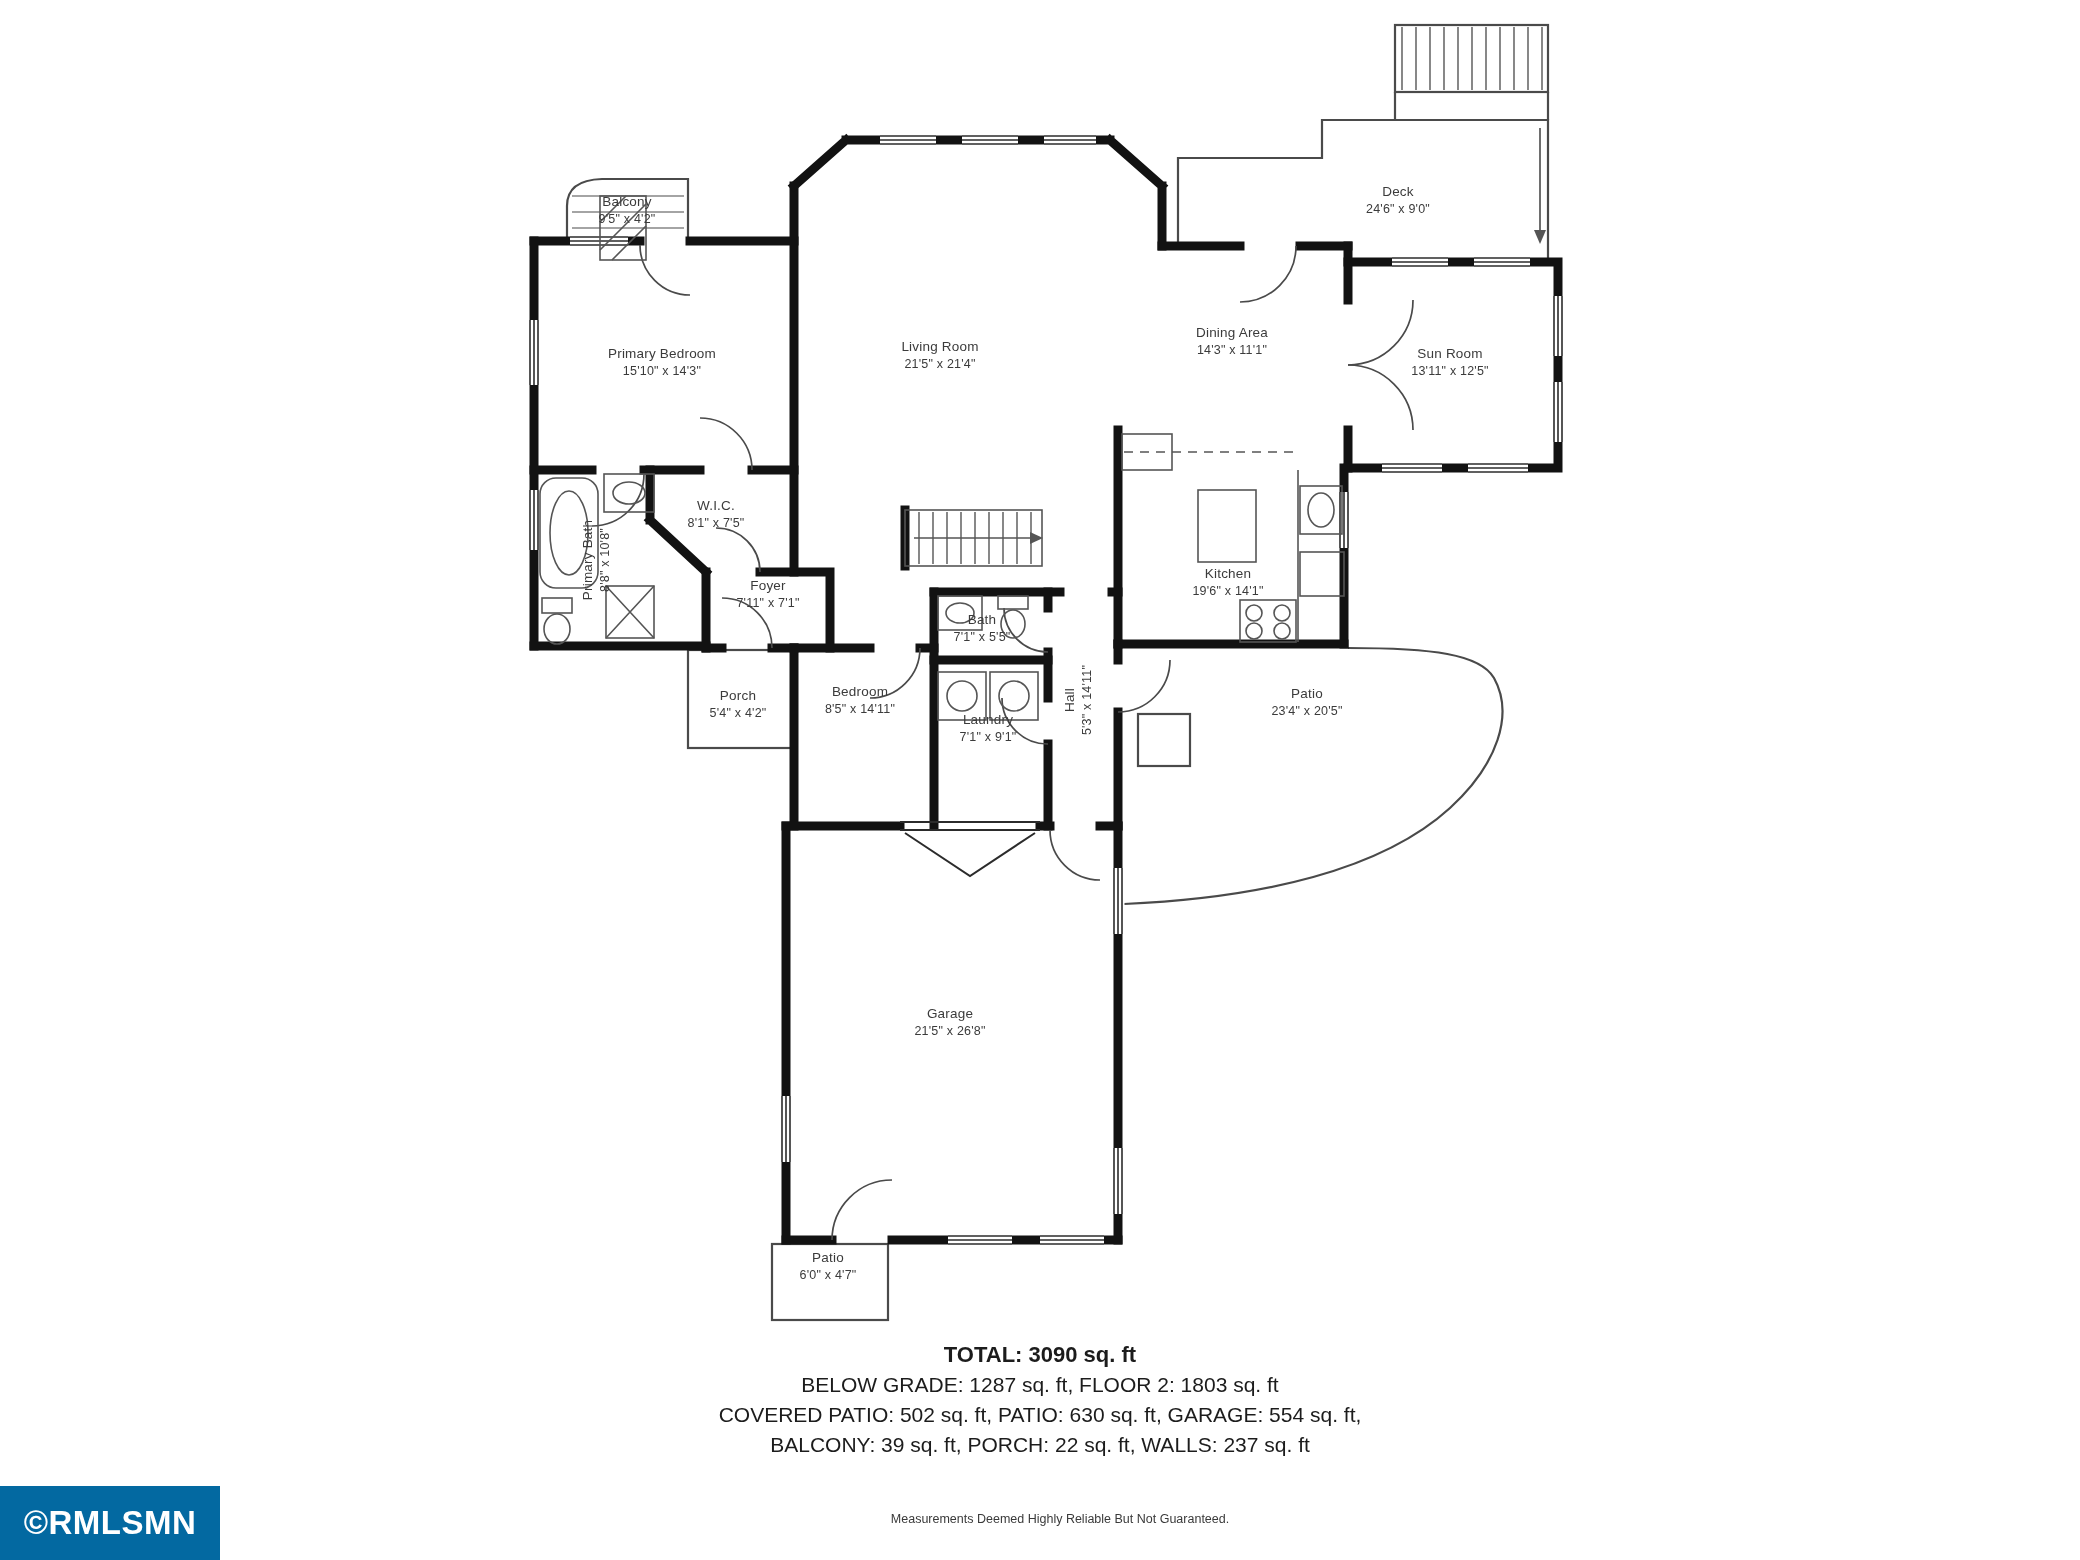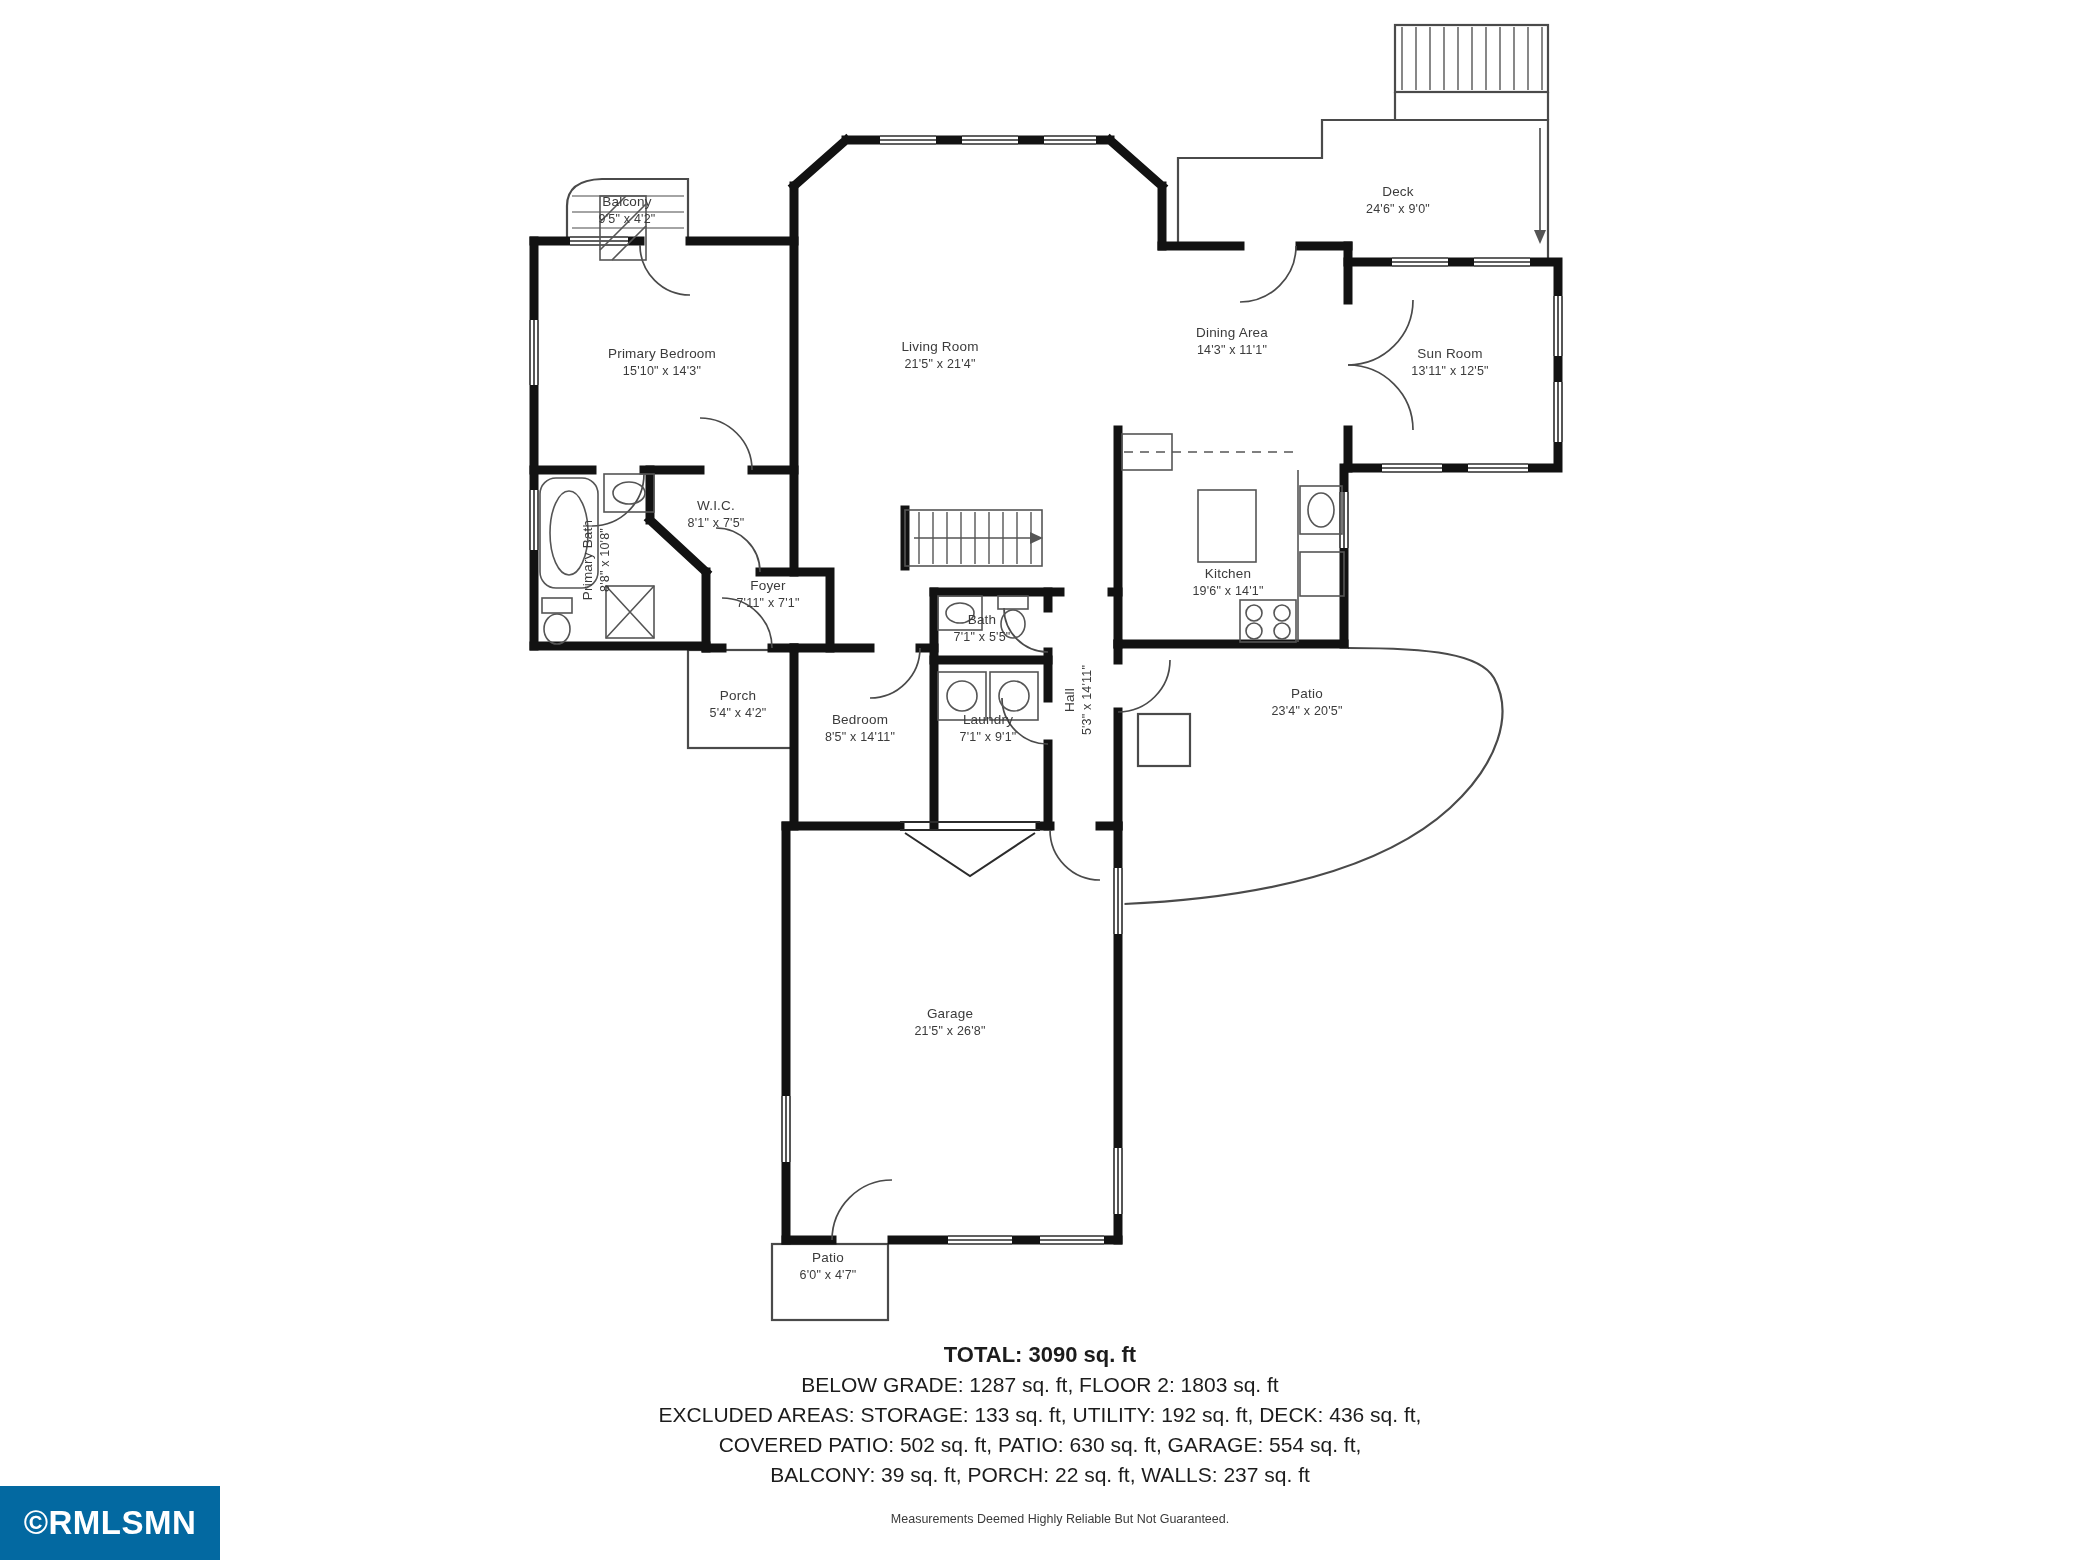--- a/index.html
+++ b/index.html
@@ -286,21 +286,21 @@
       <span class="dims">7'1" x 5'5"</span>
     </div>
   <div class="room-label" style="left:1228px;top:582px">
       <span class="rname">Kitchen</span>
       <span class="dims">19'6" x 14'1"</span>
     </div>
   <div class="room-label" style="left:738px;top:704px">
       <span class="rname">Porch</span>
       <span class="dims">5'4" x 4'2"</span>
     </div>
-  <div class="room-label" style="left:860px;top:728px">
+  <div class="room-label" style="left:860px;top:700px">
       <span class="rname">Bedroom</span>
       <span class="dims">8'5" x 14'11"</span>
     </div>
   <div class="room-label" style="left:988px;top:728px">
       <span class="rname">Laundry</span>
       <span class="dims">7'1" x 9'1"</span>
     </div>
   <div class="room-label rot" style="left:1078px;top:700px">
       <span class="rname">Hall</span>
       <span class="dims">5'3" x 14'11"</span>
@@ -314,21 +314,20 @@
       <span class="dims">21'5" x 26'8"</span>
     </div>
   <div class="room-label" style="left:828px;top:1266px">
       <span class="rname">Patio</span>
       <span class="dims">6'0" x 4'7"</span>
     </div>
 
   <div class="summary">
     <div class="total">TOTAL: 3090 sq. ft</div>
     <div class="line">BELOW GRADE: 1287 sq. ft, FLOOR 2: 1803 sq. ft</div>
-    <div class="line">EXCLUDED AREAS: STORAGE: 133 sq. ft, UTILITY: 192 sq. ft, DECK: 436 sq. ft,</div>
     <div class="line">COVERED PATIO: 502 sq. ft, PATIO: 630 sq. ft, GARAGE: 554 sq. ft,</div>
     <div class="line">BALCONY: 39 sq. ft, PORCH: 22 sq. ft, WALLS: 237 sq. ft</div>
   </div>
   <div class="disclaimer">Measurements Deemed Highly Reliable But Not Guaranteed.</div>
 
   <div class="watermark">
     <span>©RMLSMN</span>
   </div>
 </div>
 

